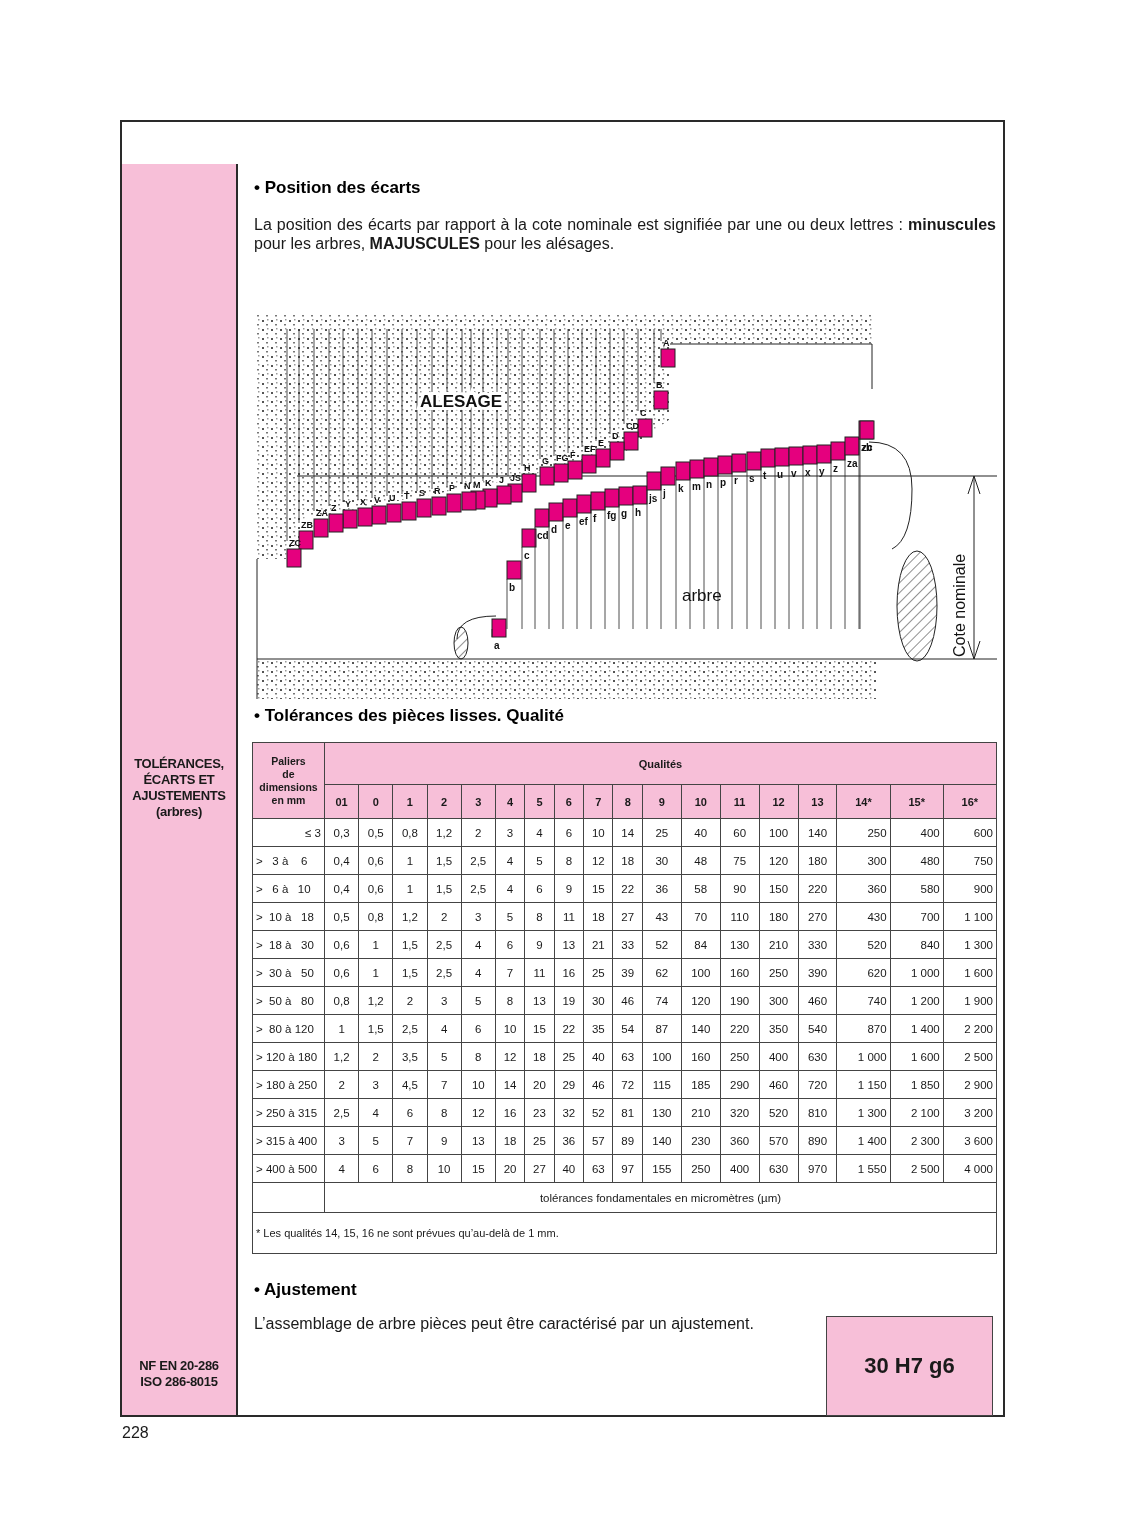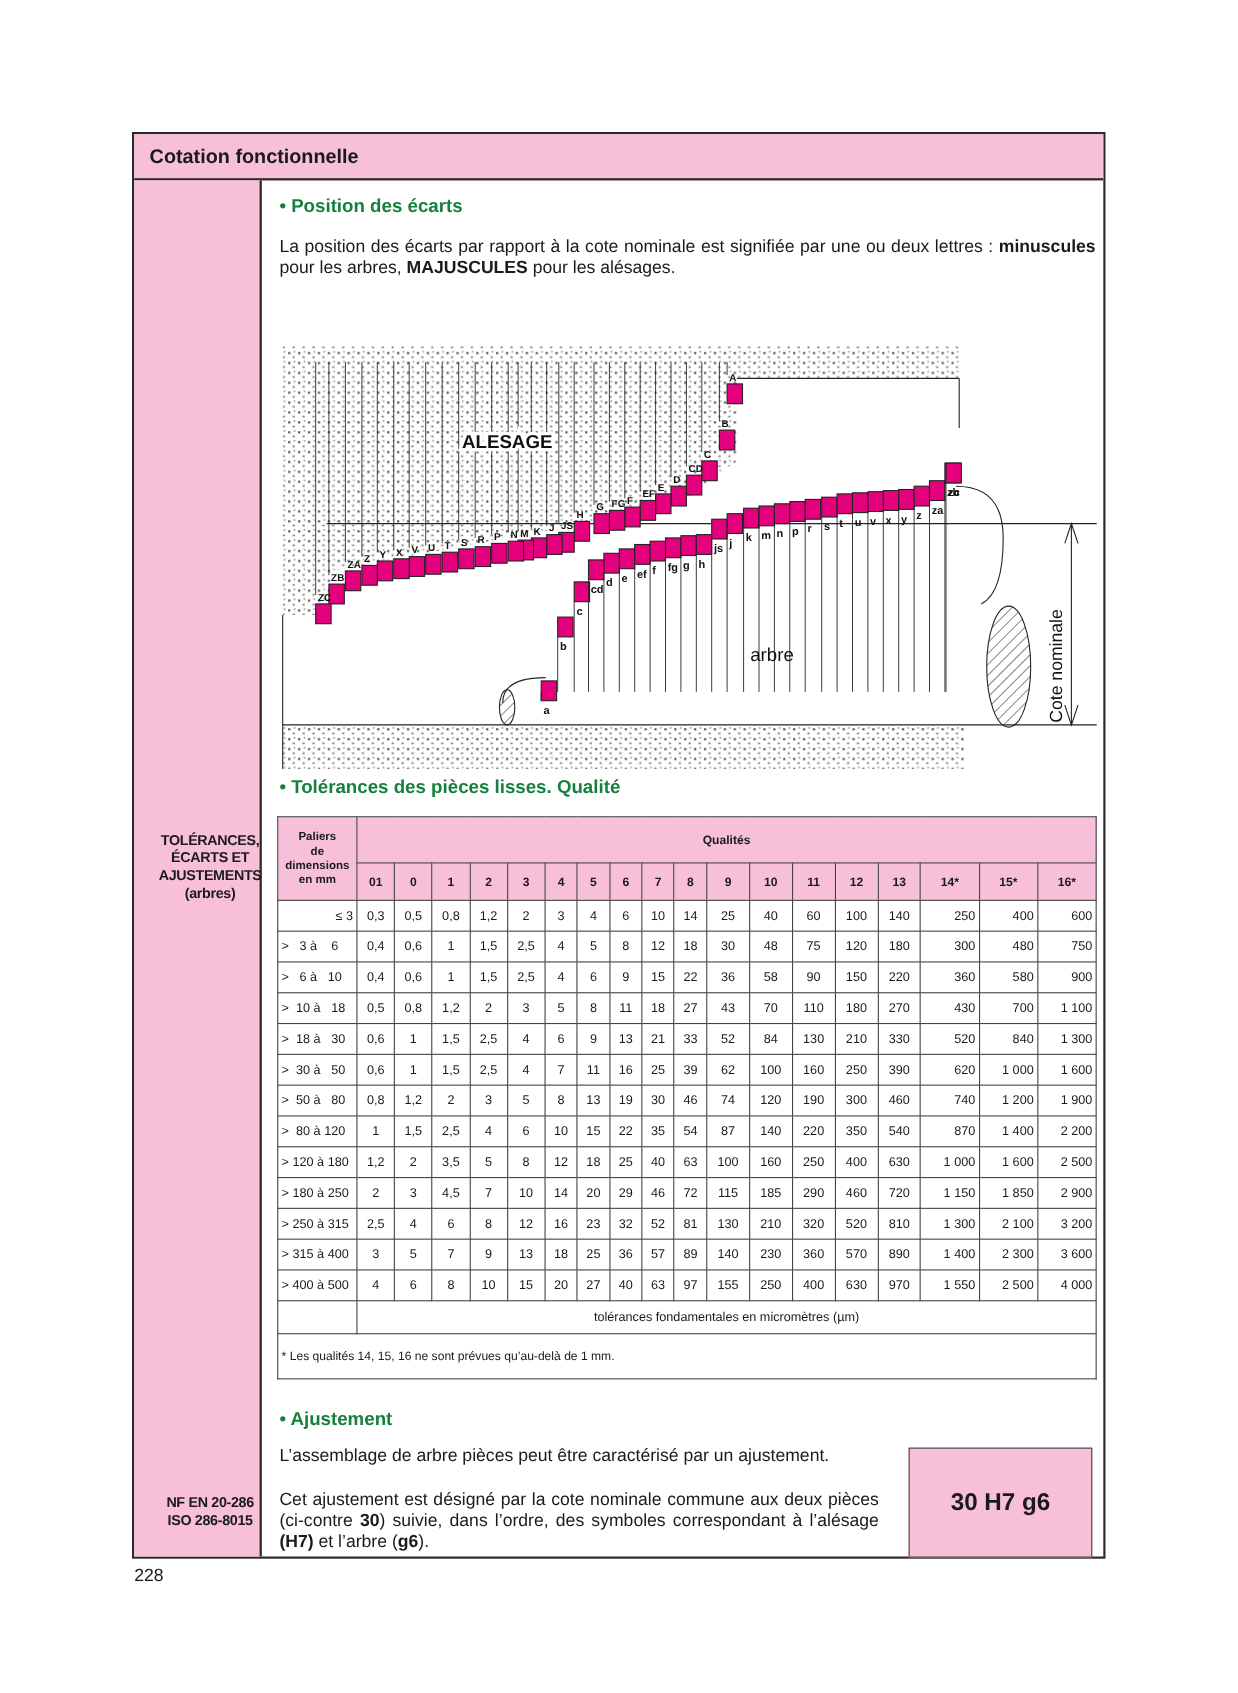--- a/index.html
+++ b/index.html
@@ -1,44 +1,41 @@
 <!DOCTYPE html>
 <html><head>
 <meta charset="utf-8">
 <style>
   html, body { margin:0; padding:0; background:#ffffff; }
   body { width:1125px; height:1539px; position:relative; font-family:"Liberation Sans", sans-serif; color:#1a1a1a; }
   .frame { position:absolute; left:120px; top:120px; width:885px; height:1297px; border:2px solid #2a2a2a; box-sizing:border-box; background:#fff; }
   .header { position:absolute; left:0; top:0; right:0; height:42px; background:#f7bfd8; border-bottom:2px solid #2a2a2a; box-sizing:border-box; }
   .header-title { position:absolute; left:14px; top:10px; font-weight:bold; font-size:18px; }
   .sidebar { position:absolute; left:0; top:42px; width:116px; bottom:0; background:#f7bfd8; border-right:2px solid #2a2a2a; box-sizing:border-box; }
-  .sidebar-label { position:absolute; left:12px; width:114px; text-align:right; font-weight:bold; font-size:13px; line-height:16px; letter-spacing:-0.3px; }
+  .sidebar-label { position:absolute; left:0; width:114px; text-align:right; font-weight:bold; font-size:13px; line-height:16px; letter-spacing:-0.3px; }
   .sidebar-label.top { top:596px; text-align:center; }
   .sidebar-label.bottom { top:1196px; text-align:center; }
   .content { position:absolute; left:130px; right:10px; top:42px; bottom:0; }
-  .section-title { position:absolute; left:2px; color:#15803d; font-weight:bold; font-size:17px; }
+  .section-title { position:absolute; left:2px; color:#000000; font-weight:bold; font-size:17px; }
   .para { position:absolute; left:2px; font-size:16px; line-height:19px; }
   .diagram { position:absolute; left:0; top:145px; width:750px; height:415px; }
   table.tol { position:absolute; left:0; top:578px; width:745px; border-collapse:collapse; font-family:"Liberation Sans", sans-serif; }
   table.tol td, table.tol th { border:1px solid #444; font-size:11.5px; height:28px; padding:0 3px; box-sizing:border-box; }
   table.tol th { background:#f7bfd8; font-weight:bold; font-size:11px; }
   table.tol td.num { text-align:center; }
   table.tol td.rnum { text-align:right; }
   table.tol td.pal { white-space:nowrap; text-align:left; }
   .fit-box { position:absolute; right:0; top:1152px; width:167px; height:100px; background:#f7bfd8; border:1.5px solid #444; box-sizing:border-box; display:flex; align-items:center; justify-content:center; font-weight:bold; font-size:22px; }
   .page-num { position:absolute; left:122px; top:1424px; font-size:16px; }
   b { font-weight:bold; }
 </style>
 </head>
 <body>
 
 <div class="frame">
-  <div class="header">
-    <span class="header-title">Cotation fonctionnelle</span>
-  </div>
 
   <div class="sidebar">
     <div class="sidebar-label top" style="top:592px;">
       <div>TOLÉRANCES,</div>
       <div>ÉCARTS ET</div>
       <div>AJUSTEMENTS</div>
       <div style="font-size:13px;">(arbres)</div>
     </div>
     <div class="sidebar-label bottom" style="top:1194px;">
       <div>NF EN 20-286</div>
@@ -569,18 +566,17 @@
           <td colspan="18" class="num" style="height:30px;">tolérances fondamentales en micromètres (µm)</td>
         </tr>
         <tr>
           <td colspan="19" style="height:41px; font-size:11px;">* Les qualités 14, 15, 16 ne sont prévues qu’au-delà de 1 mm.</td>
         </tr>
       </tfoot>
     </table>
 
     <div class="section-title" style="top:1116px;">• Ajustement</div>
     <div class="para" style="top:1150px; width:545px; text-align:justify;">L’assemblage de arbre pièces peut être caractérisé par un ajustement.</div>
-    <div class="para" style="top:1190px; width:545px; text-align:justify;"><span>Cet ajustement est désigné par la cote nominale commune aux deux pièces (ci-contre </span><b>30</b><span>) suivie, dans l’ordre, des symboles correspondant à l’alésage </span><b>(H7)</b><span> et l’arbre (</span><b>g6</b><span>).</span></div>
     <div class="fit-box">30 H7 g6</div>
   </div>
 </div>
 
 <div class="page-num">228</div>
 
 </body></html>

